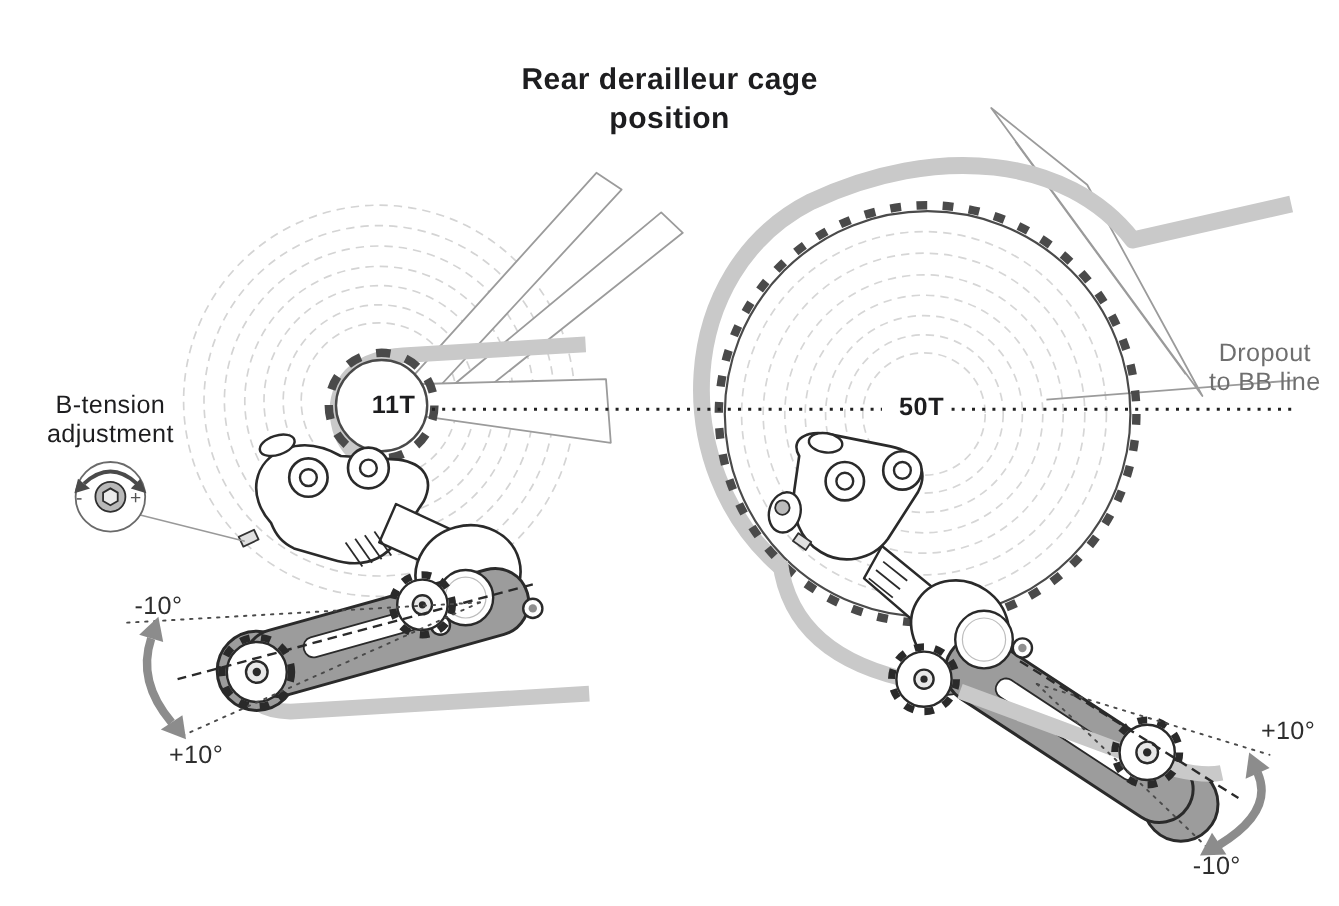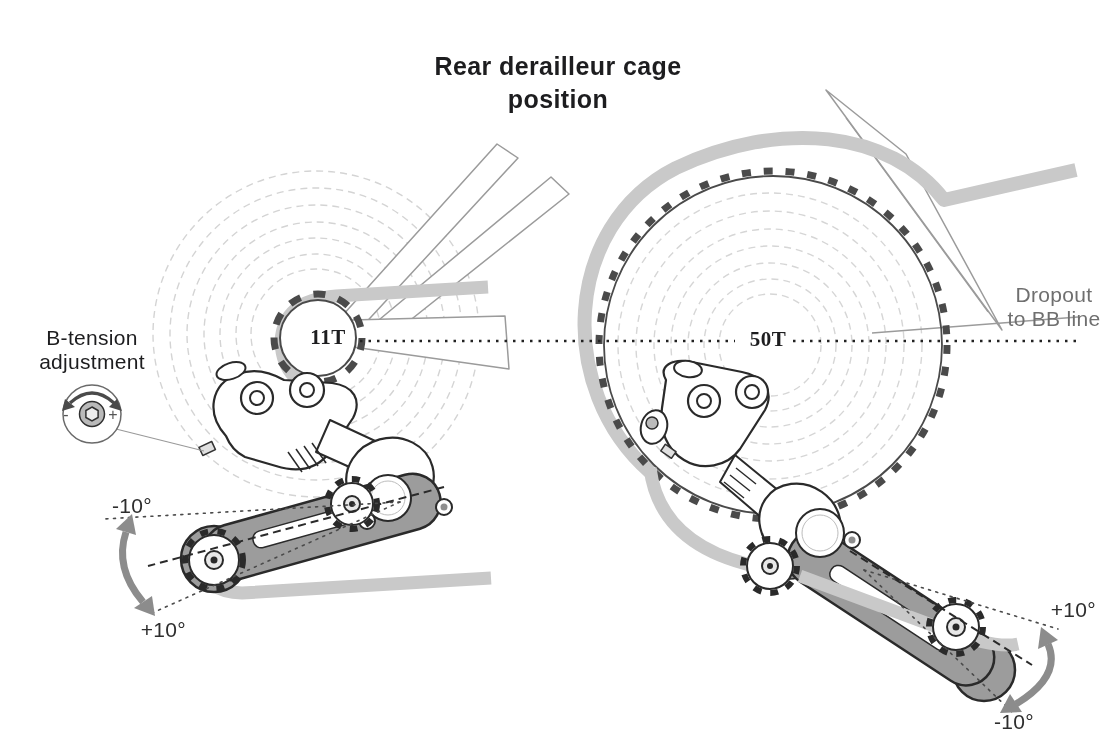--- a/index.html
+++ b/index.html
@@ -2,21 +2,21 @@
 <html><head>
 <meta charset="utf-8">
 <style>
   html,body{margin:0;padding:0;background:#fff;}
   #stage{position:relative;width:1116px;height:755px;background:#fff;overflow:hidden;
          font-family:"Liberation Sans",sans-serif;color:#1d1d1f;}
   #art{position:absolute;left:0;top:0;}
   .label{position:absolute;white-space:pre-line;text-align:center;line-height:1.12;}
   .title{left:0;right:0;top:50px;font-size:25px;font-weight:700;letter-spacing:.4px;line-height:1.3;}
   .btension{left:14px;top:326px;width:156px;font-size:21px;letter-spacing:.3px;}
-  .cog{font-size:21px;font-weight:700;letter-spacing:.5px;font-family:Liberation Serif, serif;}
+  .cog{font-size:21px;font-weight:700;letter-spacing:.5px;}
   .cog-left{left:300px;top:326px;width:56px;}
   .cog-right{left:740px;top:328px;width:56px;}
   .dropout{left:1002px;top:283px;width:104px;font-size:21px;color:#6f6f6f;letter-spacing:.3px;}
   .angle{font-size:21px;color:#2e2e2e;letter-spacing:.3px;text-align:right;}
   .ang-l-min{left:88px;top:494px;width:64px;}
   .ang-l-max{left:120px;top:618px;width:66px;}
   .ang-r-max{left:1030px;top:598px;width:66px;}
   .ang-r-min{left:970px;top:710px;width:64px;}
   text.dialsign{font-family:"Liberation Sans",sans-serif;font-size:16px;fill:#555;}
 </style>

